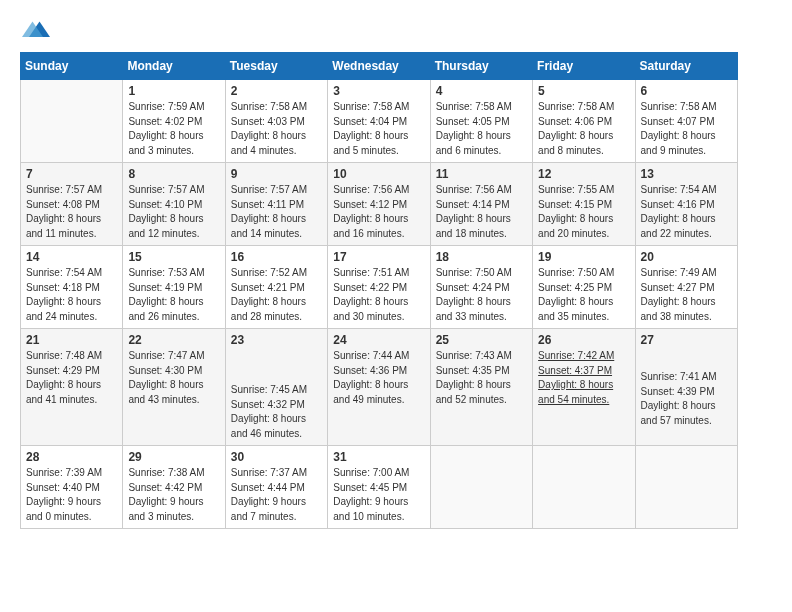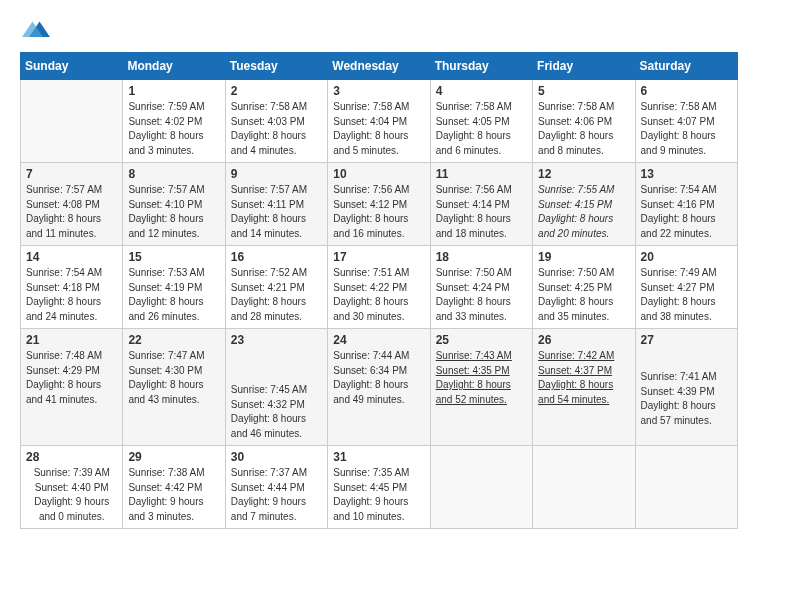--- a/index.html
+++ b/index.html
@@ -213,21 +213,21 @@
           </td>
           <td>
             <span class="day-num">11</span>
             <div class="day-info" style="white-space: pre-line;">Sunrise: 7:56 AM
 Sunset: 4:14 PM
 Daylight: 8 hours
 and 18 minutes.</div>
           </td>
           <td>
             <span class="day-num">12</span>
-            <div class="day-info" style="white-space: pre-line; font-style: italic;">Sunrise: 7:55 AM
+            <div class="day-info" style="white-space: pre-line;">Sunrise: 7:55 AM
 Sunset: 4:15 PM
 Daylight: 8 hours
 and 20 minutes.</div>
           </td>
           <td>
             <span class="day-num">13</span>
             <div class="day-info" style="white-space: pre-line;">Sunrise: 7:54 AM
 Sunset: 4:16 PM
 Daylight: 8 hours
 and 22 minutes.</div>
@@ -302,27 +302,27 @@
           <td>
             <span class="day-num">23</span>
             <div class="day-info" style="white-space: pre-line; margin-top: 36px;">Sunrise: 7:45 AM
 Sunset: 4:32 PM
 Daylight: 8 hours
 and 46 minutes.</div>
           </td>
           <td>
             <span class="day-num">24</span>
             <div class="day-info" style="white-space: pre-line;">Sunrise: 7:44 AM
-Sunset: 6:34 PM
+Sunset: 4:36 PM
 Daylight: 8 hours
 and 49 minutes.</div>
           </td>
           <td>
             <span class="day-num">25</span>
-            <div class="day-info" style="white-space: pre-line; text-decoration: underline;">Sunrise: 7:43 AM
+            <div class="day-info" style="white-space: pre-line;">Sunrise: 7:43 AM
 Sunset: 4:35 PM
 Daylight: 8 hours
 and 52 minutes.</div>
           </td>
           <td>
             <span class="day-num">26</span>
             <div class="day-info" style="white-space: pre-line; text-decoration: underline;">Sunrise: 7:42 AM
 Sunset: 4:37 PM
 Daylight: 8 hours
 and 54 minutes.</div>
@@ -331,42 +331,42 @@
             <span class="day-num">27</span>
             <div class="day-info" style="white-space: pre-line; margin-top: 23px;">Sunrise: 7:41 AM
 Sunset: 4:39 PM
 Daylight: 8 hours
 and 57 minutes.</div>
           </td>
         </tr>
         <tr>
           <td>
             <span class="day-num">28</span>
-            <div class="day-info" style="white-space: pre-line; text-align: center;">Sunrise: 7:39 AM
+            <div class="day-info" style="white-space: pre-line;">Sunrise: 7:39 AM
 Sunset: 4:40 PM
 Daylight: 9 hours
 and 0 minutes.</div>
           </td>
           <td>
             <span class="day-num">29</span>
             <div class="day-info" style="white-space: pre-line;">Sunrise: 7:38 AM
 Sunset: 4:42 PM
 Daylight: 9 hours
 and 3 minutes.</div>
           </td>
           <td>
             <span class="day-num">30</span>
             <div class="day-info" style="white-space: pre-line;">Sunrise: 7:37 AM
 Sunset: 4:44 PM
 Daylight: 9 hours
 and 7 minutes.</div>
           </td>
           <td>
             <span class="day-num">31</span>
-            <div class="day-info" style="white-space: pre-line;">Sunrise: 7:35 AM
+            <div class="day-info" style="white-space: pre-line;">Sunrise: 7:00 AM
 Sunset: 4:45 PM
 Daylight: 9 hours
 and 10 minutes.</div>
           </td>
           <td class="empty"></td>
           <td class="empty"></td>
           <td class="empty"></td>
         </tr>
       </tbody>
   </table>

